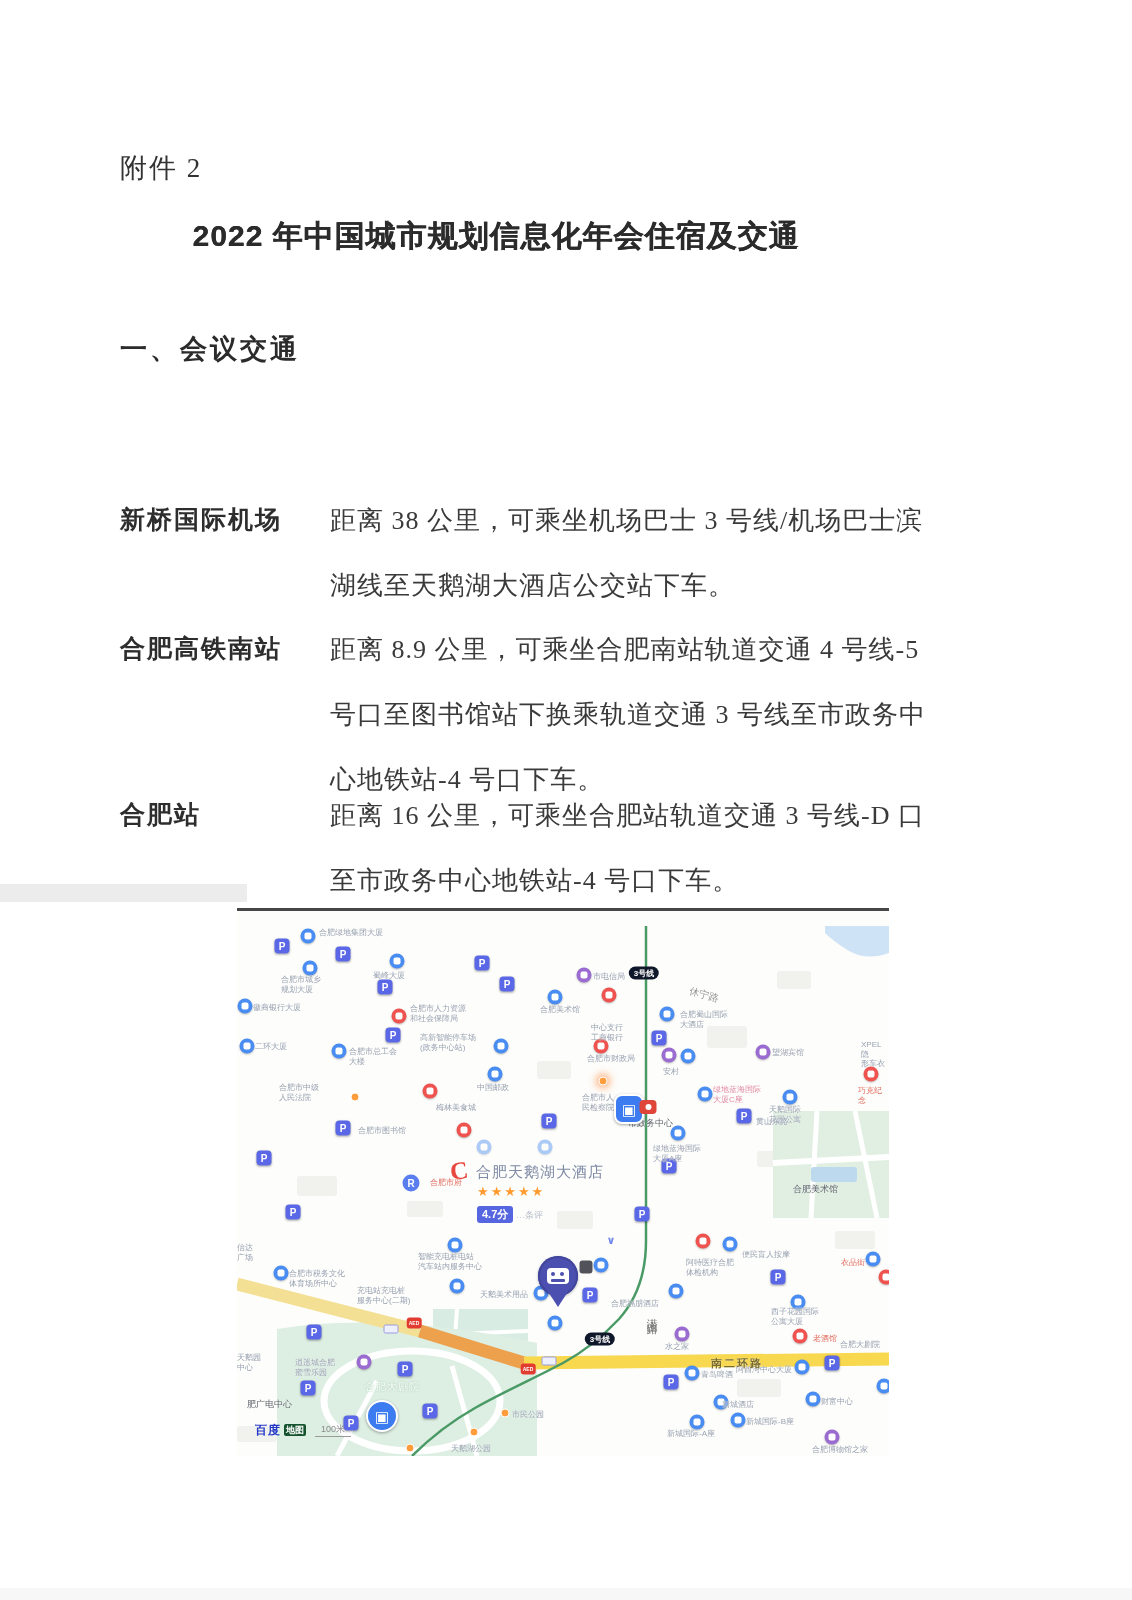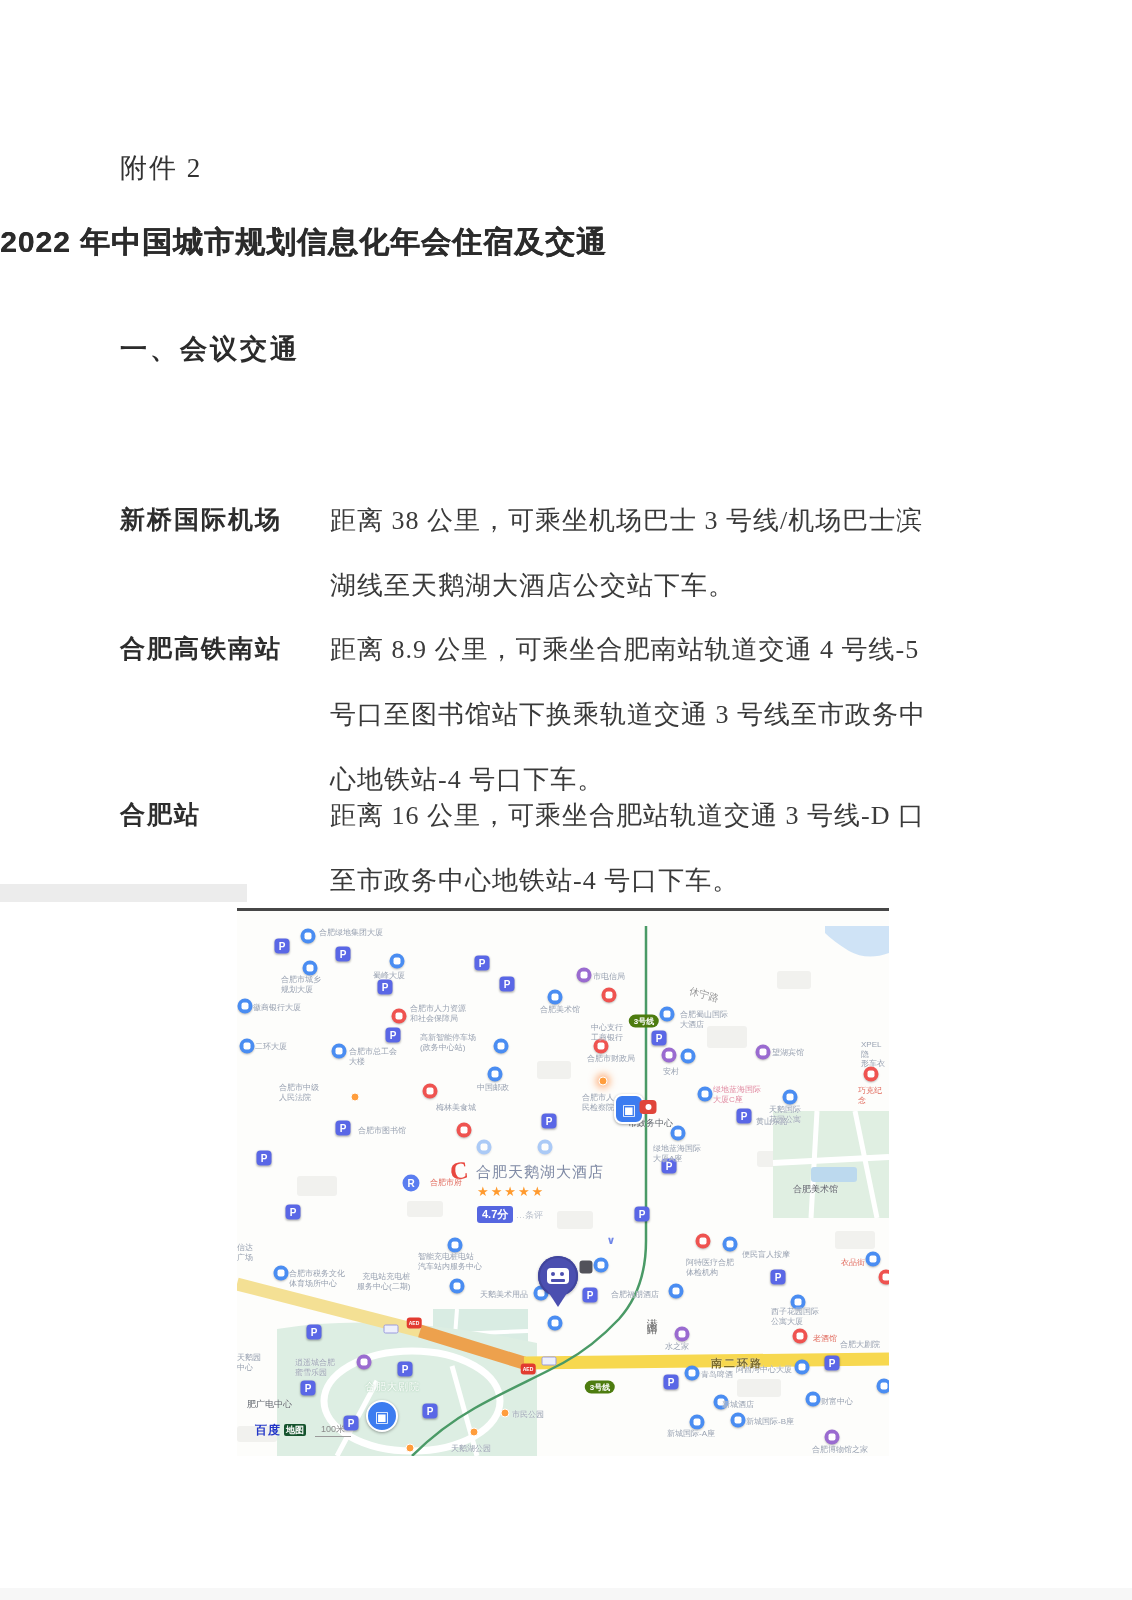--- a/index.html
+++ b/index.html
@@ -1,21 +1,21 @@
 <!DOCTYPE html>
 <html><head>
 <meta charset="utf-8">
 <style>
   html,body{margin:0;padding:0;background:#fff;}
   .page{position:relative;width:1132px;height:1600px;background:#fff;overflow:hidden;
         font-family:"Liberation Serif","DejaVu Serif",serif;color:#3b3b3b;}
   .hei{font-family:"Liberation Sans","DejaVu Sans",sans-serif;font-weight:bold;color:#2b2b2b;}
   .abs{position:absolute;}
   .attach{left:120px;top:150px;font-size:27px;letter-spacing:2px;color:#333;}
-  .title{left:0;top:222px;width:992px;text-align:left;font-size:30px;letter-spacing:1px;
+  .title{left:0;top:216px;width:992px;text-align:center;font-size:30px;letter-spacing:1px;
          text-shadow:.4px 0 0 #2b2b2b;}
   .sect{left:120px;top:331px;font-size:27px;letter-spacing:3px;}
   .addr{left:120px;top:393px;font-size:26px;letter-spacing:1px;color:#3a3a3a;}
   .rowlab{left:120px;font-size:25px;letter-spacing:2px;font-family:"Liberation Sans","DejaVu Sans",sans-serif;font-weight:bold;color:#2d2d2d;}
   .dline{left:330px;width:680px;font-size:26px;letter-spacing:1px;color:#3a3a3a;}
   .scan-strip{left:0;top:884px;width:247px;height:18px;background:#e6e6e6;opacity:.75;}
   .scan-bottom{left:0;top:1588px;width:1132px;height:12px;background:#efefef;opacity:.5;}
 
   
   .map{left:237px;top:908px;width:652px;height:545px;background:#fdfdfb;border-top:3px solid #474747;overflow:hidden;}
@@ -35,21 +35,21 @@
   .mk-C{color:#e8473f;font-size:25px;font-weight:bold;font-family:"Liberation Serif",serif;transform:translate(-50%,-50%) rotate(-8deg);}
   .mk-RC{width:17px;height:17px;border-radius:50%;background:#5a7df0;color:#fff;font-size:10px;font-weight:bold;line-height:17px;text-align:center;}
   .mk-G,.mk-G2{background:#3c7cf0;border:2px solid #fff;color:#fff;text-align:center;box-shadow:0 1px 3px rgba(0,0,0,.35);z-index:4;}
   .mk-G{width:30px;height:30px;border-radius:8px;font-size:15px;line-height:28px;}
   .mk-G2{width:32px;height:32px;border-radius:50%;font-size:15px;line-height:30px;}
   .mk-CAM{width:17px;height:14px;background:#e0453a;border-radius:4px;z-index:4;}
   .mk-CAM i{position:absolute;left:50%;top:50%;width:6px;height:6px;margin:-3px 0 0 -3px;background:#fff;border-radius:50%;display:block;}
   .mk-D{width:13px;height:13px;background:#52525a;border-radius:3px;}
   .mk-AED{height:11px;background:#e23b30;color:#fff;font-size:5px;font-weight:bold;line-height:11px;padding:0 2px;border-radius:3px;}
   .mk-BB{width:15px;height:9px;background:#eef0fb;border:1px solid #9a9ade;border-radius:2px;}
-  .mk-LB{background:#4d7c0f;color:#fff;font-size:8px;font-weight:bold;line-height:13px;padding:0 5px;border-radius:7px;white-space:nowrap;z-index:3;margin-top:48px;}
+  .mk-LB{background:#0f172a;color:#fff;font-size:8px;font-weight:bold;line-height:13px;padding:0 5px;border-radius:7px;white-space:nowrap;z-index:3;}
   .mk-W{color:#6f86e8;font-size:11px;font-weight:bold;}
   .mk-PIN{width:40px;height:40px;background:#4b4fb0;border-radius:50%;box-shadow:inset 0 0 0 2px #41459c,0 1px 3px rgba(0,0,0,.3);z-index:5;}
   .mk-PIN::after{content:"";position:absolute;left:50%;top:34px;transform:translateX(-50%);
       border:11px solid transparent;border-top:17px solid #4b4fb0;}
   .mk-PIN i{position:absolute;left:50%;top:12px;transform:translateX(-50%);width:22px;height:16px;background:#fff;border-radius:4px;display:block;}
   .mk-PIN i::before{content:"";position:absolute;left:4px;top:4px;width:4px;height:4px;border-radius:50%;background:#4b4fb0;box-shadow:9px 0 0 #4b4fb0;}
   .mk-PIN i::after{content:"";position:absolute;left:4px;bottom:2px;width:14px;height:3px;background:#4b4fb0;border-radius:1px;}
 
   .ml{position:absolute;font:8px/1.2 "Liberation Sans","DejaVu Sans",sans-serif;color:#98a1b0;
       white-space:pre-line;text-shadow:0 0 1px #fff;filter:blur(.3px);}
@@ -389,24 +389,24 @@
         <div class="ml g" style="left: 58px; top: 447px;">逍遥城合肥
 蜜雪乐园</div>
         <div class="ml w" style="left: 128px; top: 470px;">合肥大剧院</div>
         <div class="ml g" style="left: 214px; top: 533px;">天鹅湖公园</div>
         <div class="ml g" style="left: 275px; top: 499px;">市民公园</div>
         <div class="ml d" style="left: 10px; top: 488px;">肥广电中心</div>
         <div class="ml g" style="left: 181px; top: 341px;">智能充电桩电站
 汽车站内服务中心</div>
         <div class="ml g" style="left: 52px; top: 358px;">合肥市税务文化
 体育场所中心</div>
-        <div class="ml g" style="left: 120px; top: 361px; text-align: right;">充电站充电桩
+        <div class="ml g" style="left: 120px; top: 375px;">充电站充电桩
 服务中心(二期)</div>
         <div class="ml g" style="left: 243px; top: 379px;">天鹅美术用品</div>
-        <div class="ml g" style="left: 374px; top: 379px;">合肥福朋酒店</div>
+        <div class="ml g" style="left: 374px; top: 388px;">合肥福朋酒店</div>
         <div class="ml g" style="left: 0px; top: 332px;">信达
 广场</div>
         <div class="ml g" style="left: 0px; top: 442px;">天鹅园
 中心</div>
         <div class="ml v" style="left: 408px; top: 398px;">潜山路</div>
         <div class="ml ry" style="left: 474px; top: 446px;">南二环路</div>
         <div class="ml r" style="left: 193px; top: 267px;">合肥市府</div>
       </div>
 
     <div class="hotel-name">合肥天鹅湖大酒店</div>

